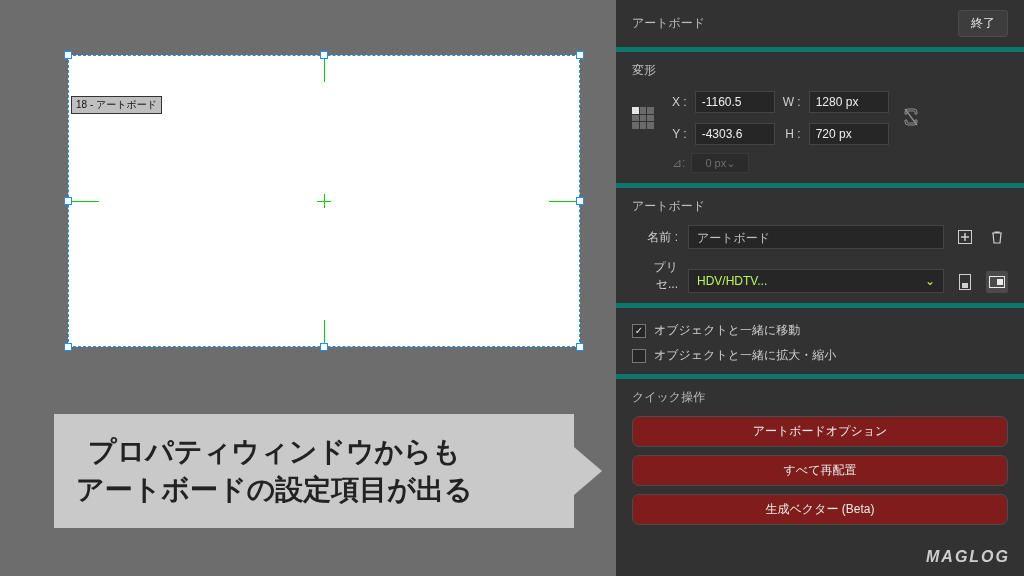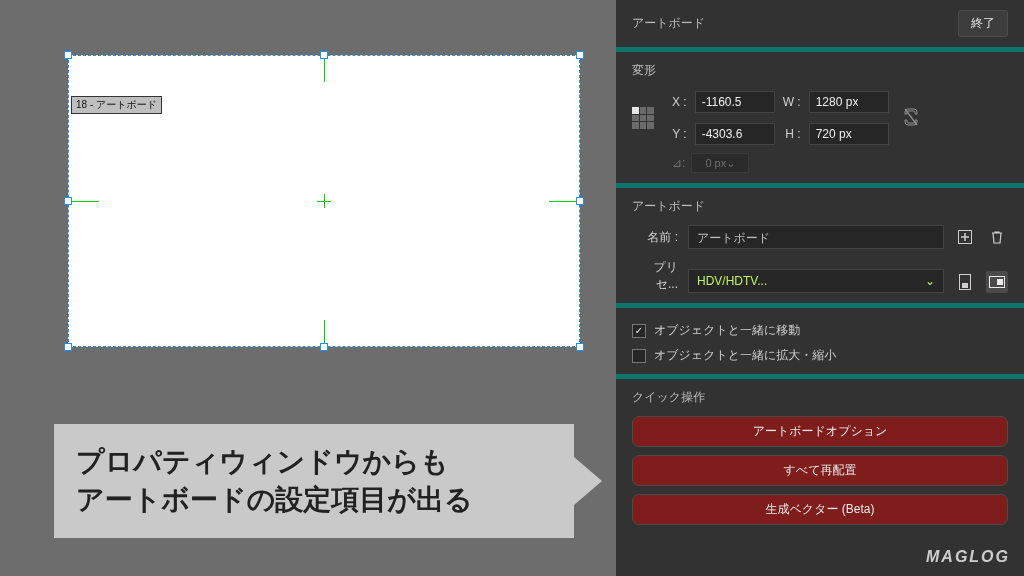--- a/index.html
+++ b/index.html
@@ -18,21 +18,21 @@
   .h-bc { left: calc(50% - 4px); bottom: -4px; }
   .h-lc { left: -4px; top: calc(50% - 4px); }
   .h-rc { right: -4px; top: calc(50% - 4px); }
   .guide-v { position: absolute; width: 1px; background: #00d400; }
   .guide-h { position: absolute; height: 1px; background: #00d400; }
   .cross { position: absolute; left: 50%; top: 50%; width: 14px; height: 14px; transform: translate(-50%, -50%); }
   .cross::before, .cross::after { content: ''; position: absolute; background: #00d400; }
   .cross::before { left: 0; right: 0; top: 50%; height: 1px; }
   .cross::after { top: 0; bottom: 0; left: 50%; width: 1px; }
 
-  .callout { position: absolute; left: 54px; bottom: 38px; width: 520px; height: 114px; background: #c9c9c9; display: flex; align-items: center; padding: 0 22px; }
+  .callout { position: absolute; left: 54px; bottom: 48px; width: 520px; height: 114px; background: #c9c9c9; display: flex; align-items: center; padding: 0 22px; text-align: center; }
   .callout-text { color: #222; font-weight: 700; font-size: 28px; line-height: 1.35; }
   .callout::after { content: ''; position: absolute; right: -28px; top: 50%; transform: translateY(-50%); border-left: 28px solid #c9c9c9; border-top: 24px solid transparent; border-bottom: 24px solid transparent; }
 
   .watermark { position: absolute; right: 14px; bottom: 10px; color: #e8e8e8; font-weight: 700; letter-spacing: 2px; font-size: 16px; font-style: italic; opacity: .85;}
 
   .panel { width: 408px; min-width: 408px; background: #323232; color: #d7d7d7; font-size: 12px; display: flex; flex-direction: column; }
   .tabs { display: flex; align-items: center; border-bottom: 1px solid #1f1f1f; background: #2b2b2b; height: 36px; }
   .tab { padding: 0 16px; height: 100%; display: flex; align-items: center; color: #a8a8a8; cursor: pointer; font-size: 13px; }
   .tab.active { color: #fff; background: #323232; border-bottom: 2px solid #fff; }
   .sec { padding: 10px 16px; border-bottom: 5px solid #0f766e; }

